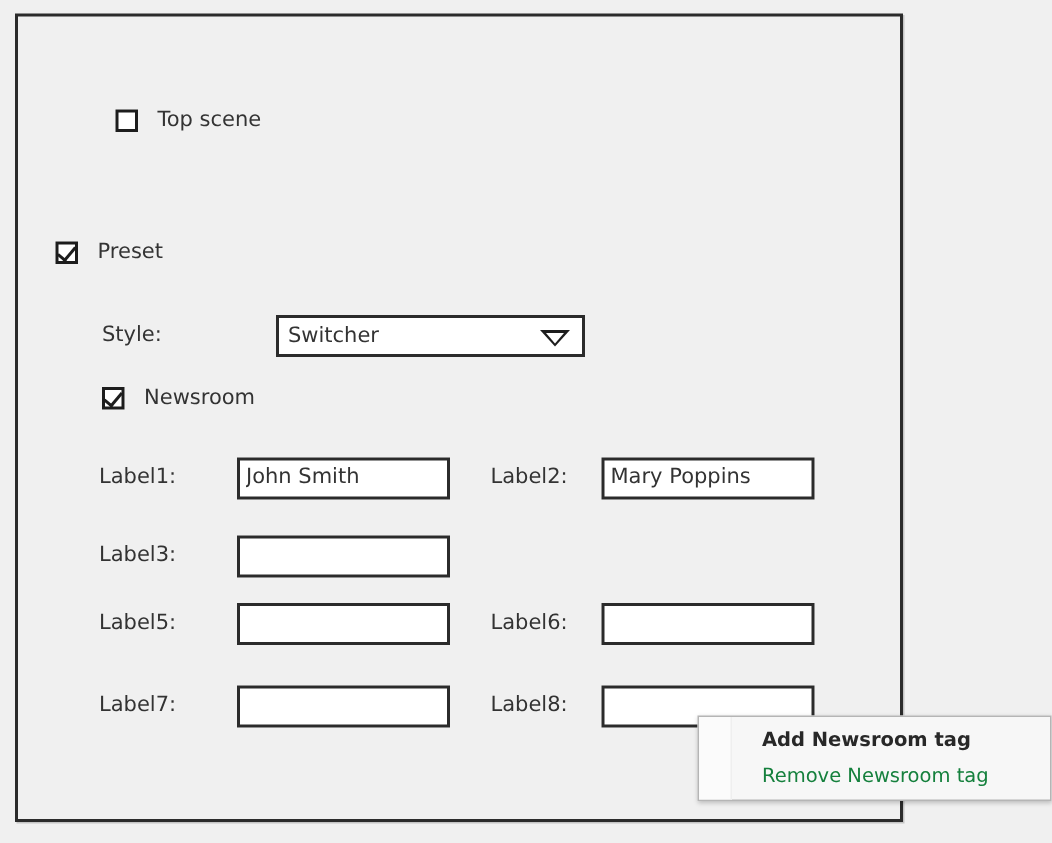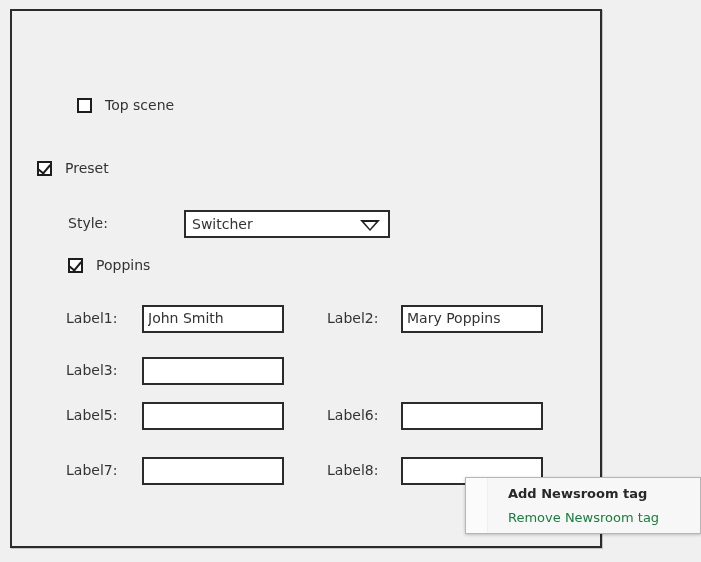--- a/index.html
+++ b/index.html
@@ -82,21 +82,21 @@
     border-width: 0 2px 2px 0;
     transform: rotate(40deg);
   }
   .check-label {
     margin-left: 13px;
     font-size: 14px;
     color: #333333;
     white-space: nowrap;
   }
 
-  #row-topscene  { left: 25px; top: 52px; padding-left: 40px; }
+  #row-topscene  { left: 25px; top: 27px; padding-left: 40px; }
   #row-preset    { left: 25px; top: 115px; }
   #row-animate   { left: 56px; top: 212px; }
 
   
   #style-row {
     position: absolute;
     left: 56px;
     top: 165px;
     width: 330px;
     height: 28px;
@@ -172,21 +172,21 @@
   .text-input .value {
     position: absolute;
     left: 4px;
     top: 3px;
     font-size: 14px;
     color: #333333;
     white-space: nowrap;
     overflow: hidden;
   }
   .col-left  .field-label { left: 0px; }
-  .col-left  .text-input  { left: 76px; }
+  .col-left  .text-input  { left: 92px; }
   .col-right .field-label { left: 0px; }
   .col-right .text-input  { left: 74px; }
 
   .col-left  { position: absolute; left: 54px;  width: 220px; height: 44px; }
   .col-right { position: absolute; left: 315px; width: 220px; height: 28px; }
 
   #lrow-1 { left: 0; right: 0; top: 260px; }
   #lrow-2 { left: 0; right: 0; top: 312px; }
   #lrow-3 { left: 0; right: 0; top: 357px; }
   #lrow-4 { left: 0; right: 0; top: 412px; }
@@ -244,21 +244,21 @@
     <div id="style-row">
       <span id="style-label">Style:</span>
       <div id="style-select">
         <span id="style-value">Switcher</span>
         <span id="style-arrow"></span>
       </div>
     </div>
 
     <div class="check-row" id="row-animate">
       <span class="cbox checked"></span>
-      <span class="check-label">Poppins</span>
+      <span class="check-label">Newsroom</span>
     </div>
 
     <div class="label-row" id="lrow-1">
       <div class="col-left">
         <span class="field-label">Label1:</span>
         <div class="text-input">
           <span class="value">John Smith</span>
         </div>
       </div>
       <div class="col-right">

